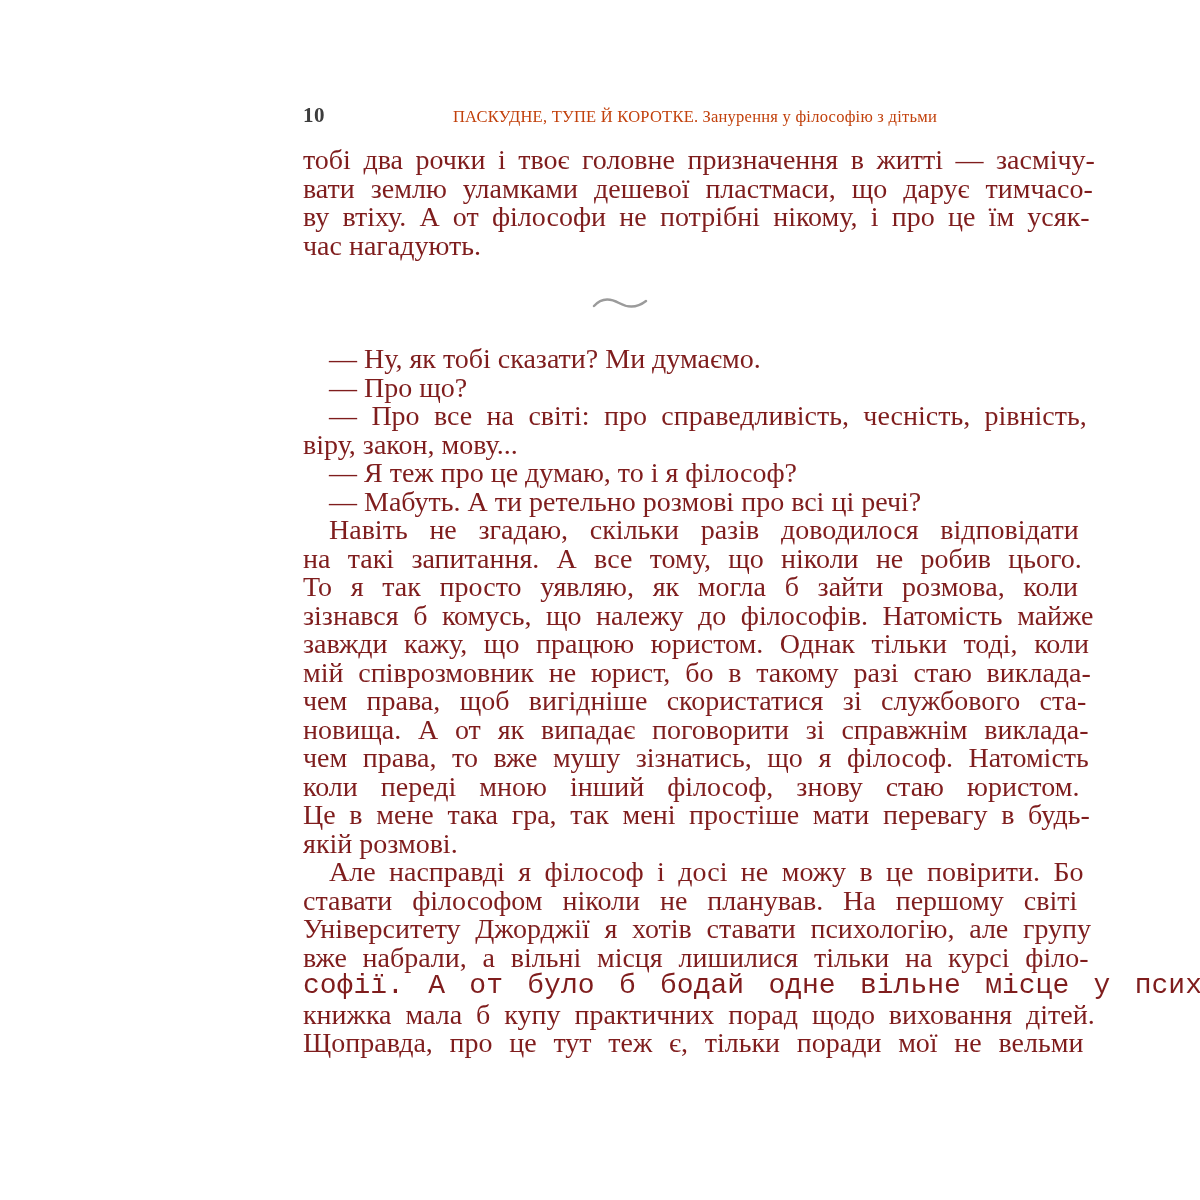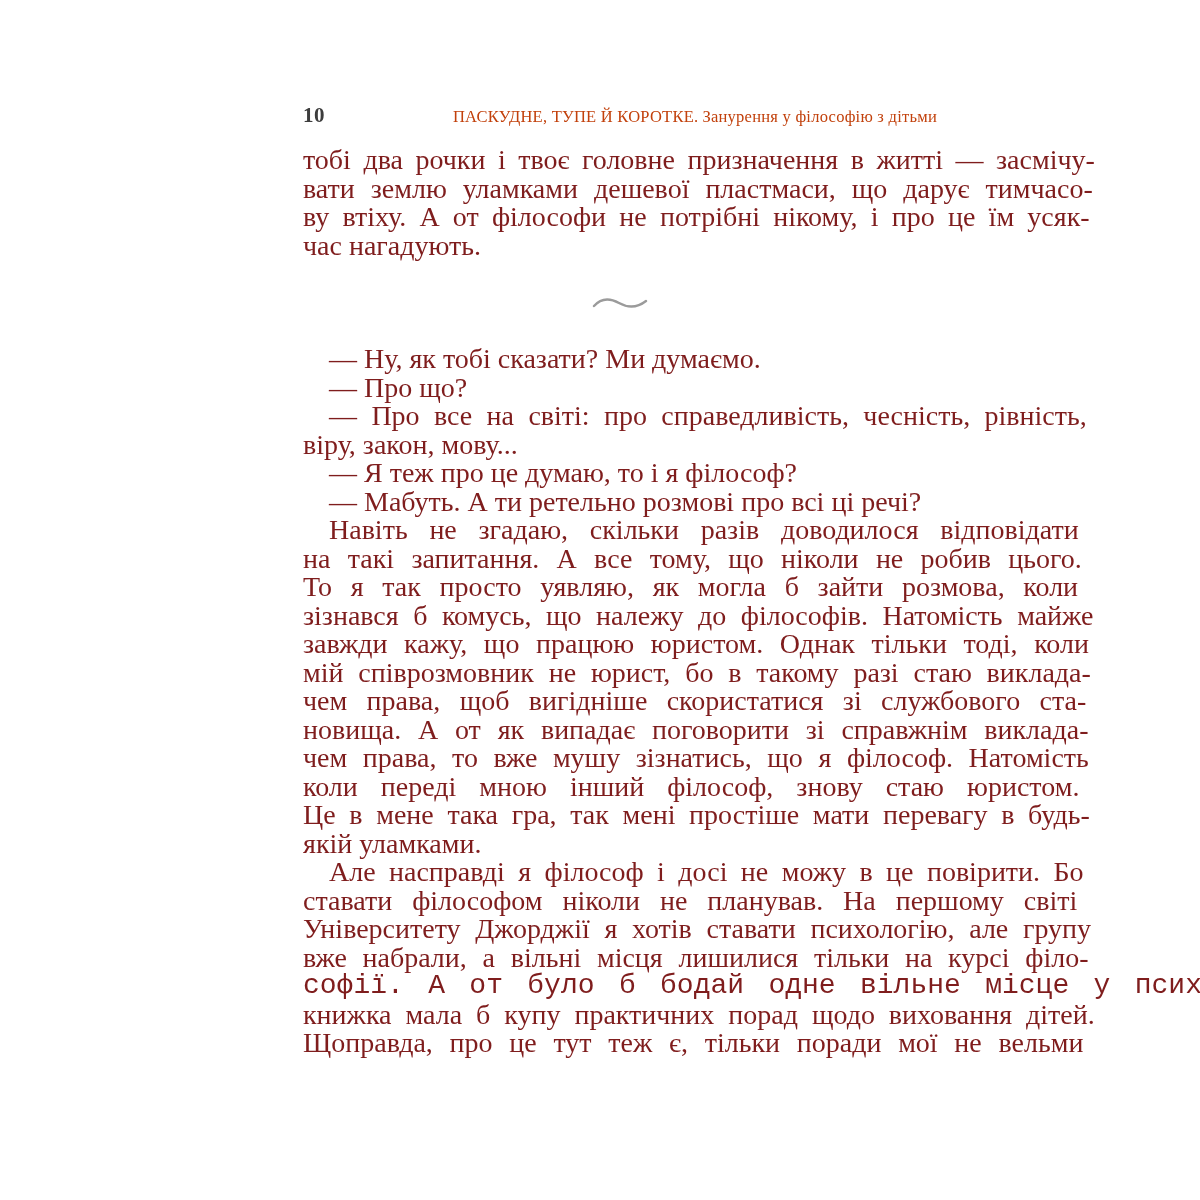--- a/index.html
+++ b/index.html
@@ -102,21 +102,21 @@
           <div class="line stretch" style="word-spacing: 10.29px;">на такі запитання. А все тому, що ніколи не робив цього.</div>
           <div class="line stretch" style="word-spacing: 11.68px;">То я так просто уявляю, як могла б зайти розмова, коли</div>
           <div class="line stretch" style="word-spacing: 7.51px;">зізнався б комусь, що належу до філософів. Натомість майже</div>
           <div class="line stretch" style="word-spacing: 9.6px;">завжди кажу, що працюю юристом. Однак тільки тоді, коли</div>
           <div class="line stretch" style="word-spacing: 7.8px;">мій співрозмовник не юрист, бо в такому разі стаю виклада-</div>
           <div class="line stretch" style="word-spacing: 12.37px;">чем права, щоб вигідніше скористатися зі службового ста-</div>
           <div class="line stretch" style="word-spacing: 9.79px;">новища. А от як випадає поговорити зі справжнім виклада-</div>
           <div class="line stretch" style="word-spacing: 8.57px;">чем права, то вже мушу зізнатись, що я філософ. Натомість</div>
           <div class="line stretch" style="word-spacing: 16px;">коли переді мною інший філософ, знову стаю юристом.</div>
           <div class="line stretch" style="word-spacing: 6.66px;">Це в мене така гра, так мені простіше мати перевагу в будь-</div>
-          <div class="line">якій уламками.</div>
+          <div class="line">якій розмові.</div>
           <div class="line indent stretch" style="word-spacing: 6.41px;">Але насправді я філософ і досі не можу в це повірити. Бо</div>
           <div class="line stretch" style="word-spacing: 12.94px;">ставати філософом ніколи не планував. На першому світі</div>
           <div class="line stretch" style="word-spacing: 7.69px;">Університету Джорджії я хотів ставати психологію, але групу</div>
           <div class="line stretch" style="word-spacing: 8.72px;">вже набрали, а вільні місця лишилися тільки на курсі філо-</div>
           <div class="line stretch" style="word-spacing: 7.56px; font-family: Liberation Mono, monospace;">софії. А от було б бодай одне вільне місце у психологів, ця</div>
           <div class="line stretch" style="word-spacing: 6.96px;">книжка мала б купу практичних порад щодо виховання дітей.</div>
           <div class="line stretch" style="word-spacing: 9.72px;">Щоправда, про це тут теж є, тільки поради мої не вельми</div>
         </div>
     </div>
 

